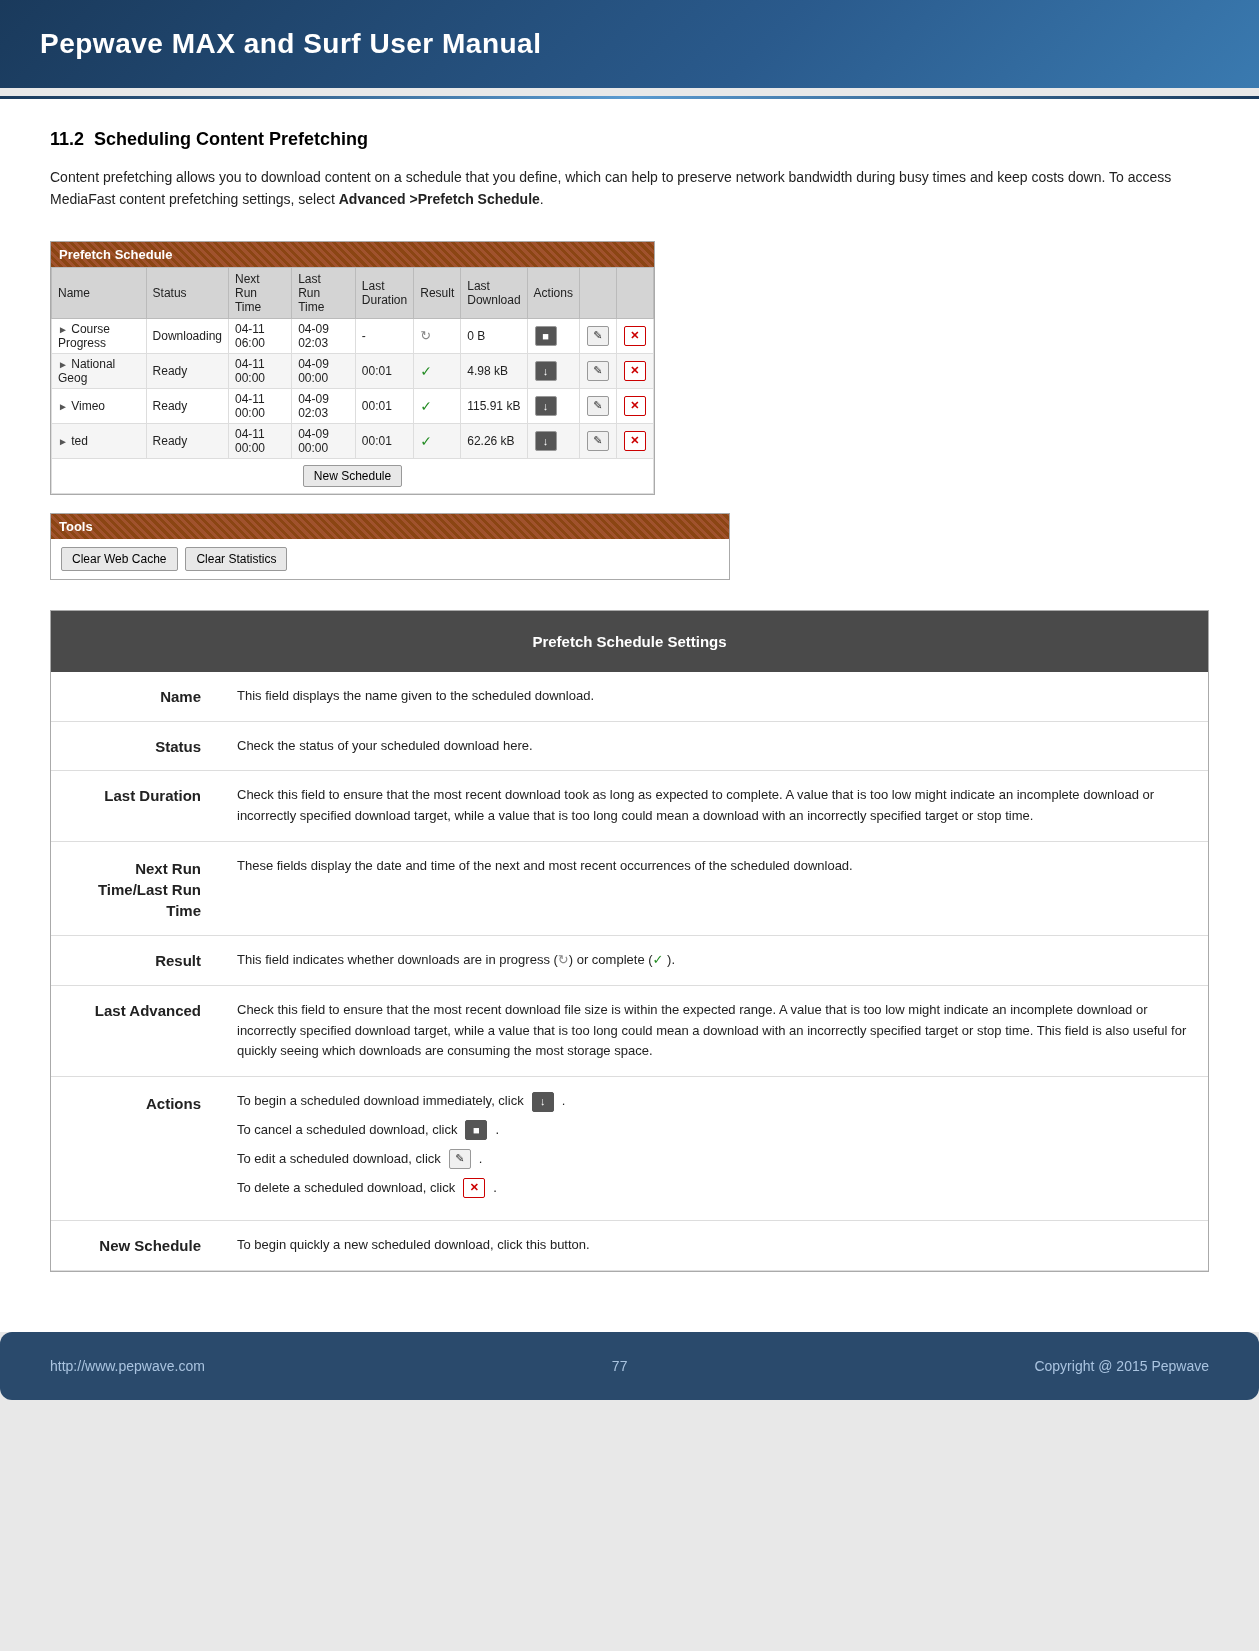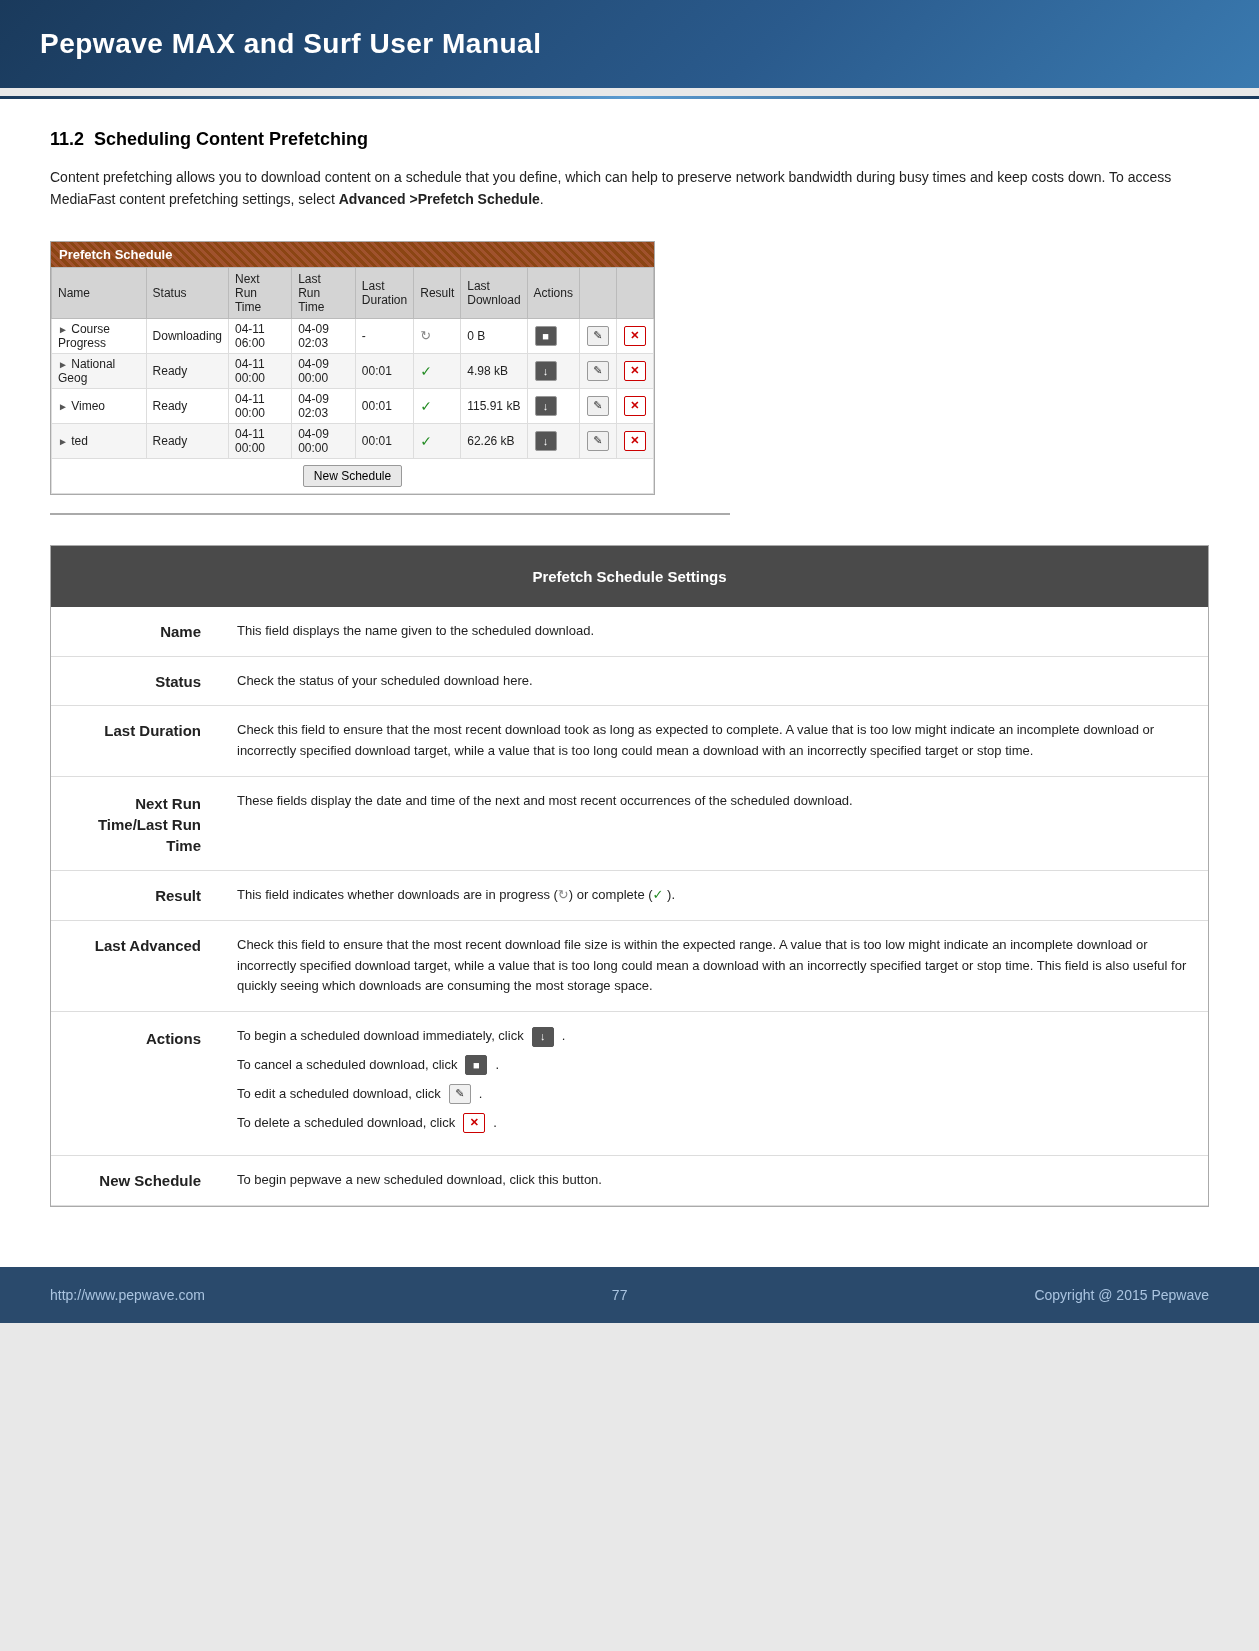--- a/index.html
+++ b/index.html
@@ -238,25 +238,26 @@
       margin-bottom: 8px;
       display: flex;
       align-items: center;
       gap: 6px;
     }
 
     
     .page-footer {
       background: #2a4a6c;
       color: #aac4e0;
-      padding: 20px 50px;
+      padding: 26px 50px;
       display: flex;
       justify-content: space-between;
       align-items: center;
       font-size: 14px;
+      border-radius: 12px;
     }
 
     .footer-url { color: #aac4e0; }
     .footer-page { color: #aac4e0; }
     .footer-copy { color: #aac4e0; }
 
     .divider-line {
       height: 3px;
       background: linear-gradient(to right, #1a3a5c, #5a9ad0, #1a3a5c);
       margin: 0;
@@ -347,20 +348,25 @@
             <td><button class="action-btn btn-delete">✕</button></td>
           </tr>
           <tr class="new-schedule-row">
             <td colspan="10"><button class="new-schedule-btn">New Schedule</button></td>
           </tr>
         </tbody>
     </table>
   </div>
 
   <div class="tools-container">
+    <div class="tools-header">Tools</div>
+    <div class="tools-body">
+      <button class="tool-btn">Clear Web Cache</button>
+      <button class="tool-btn">Clear Statistics</button>
+    </div>
   </div>
 
   <div class="settings-container">
     <div class="settings-header">Prefetch Schedule Settings</div>
     <table class="settings-table">
       <tbody>
         <tr>
           <td>Name</td>
           <td>This field displays the name given to the scheduled download.</td>
         </tr>
@@ -406,21 +412,21 @@
             </div>
             <div class="action-line">
               <span>To delete a scheduled download, click</span>
               <span class="inline-btn inline-btn-del">✕</span>
               <span>.</span>
             </div>
           </td>
         </tr>
         <tr>
           <td>New Schedule</td>
-          <td>To begin pepwave a new scheduled download, click this button.</td>
+          <td>To begin quickly a new scheduled download, click this button.</td>
         </tr>
       </tbody>
     </table>
   </div>
 
 </div>
 
 <div class="page-footer">
   <span class="footer-url">http://www.pepwave.com</span>
   <span class="footer-page">77</span>

